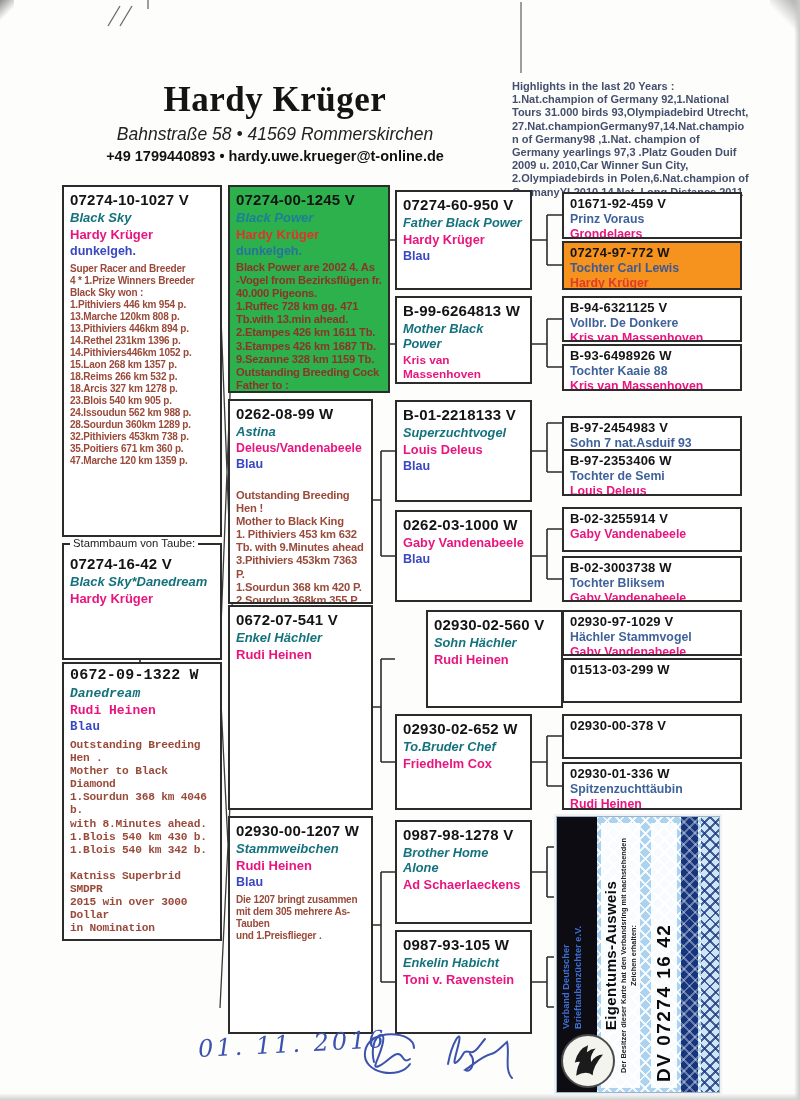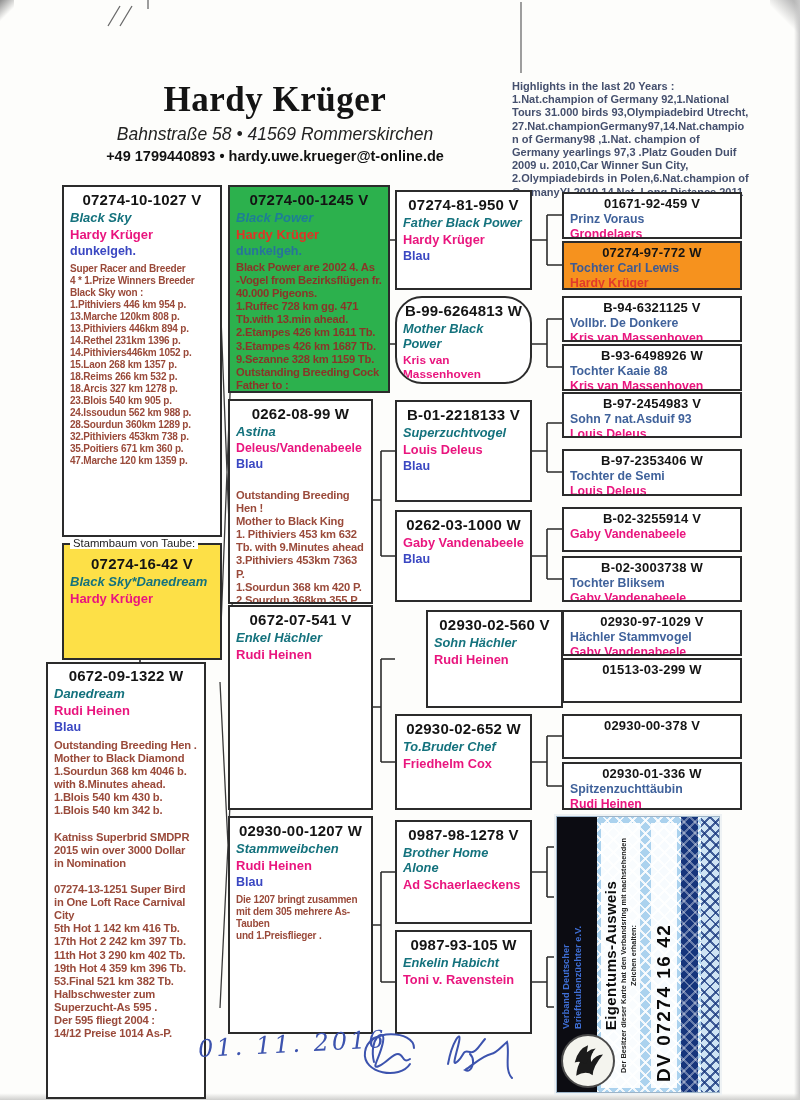--- a/index.html
+++ b/index.html
@@ -25,21 +25,21 @@
     font-size:35px; color:#141414; letter-spacing:0.5px; }
   .header .addr { font-style:italic; font-size:17.5px; color:#232323; margin-top:4px; }
   .header .contact { font-weight:700; font-size:14.5px; color:#111; margin-top:3px; }
   .highlights { position:absolute; left:512px; top:80px; width:276px;
     font-size:11px; font-weight:600; color:#45506e; line-height:1.2;
     white-space:pre-line; }
 
   
   .pbox { position:absolute; background:#fff; border:2px solid #2b2b2b;
     padding:4px 6px; overflow:hidden; z-index:2; }
-  .ring   { font-size:15px; font-weight:700; color:#141414; letter-spacing:0.2px;text-align:center; }
+  .ring   { font-size:15px; font-weight:700; color:#141414; letter-spacing:0.2px; }
   .bname  { font-size:13px; font-weight:700; font-style:italic; color:#14727d; margin-top:2px; }
   .breeder{ font-size:13px; font-weight:700; color:#e9157e; margin-top:2px; }
   .bcolor { font-size:12.5px; font-weight:700; color:#3a47c2; margin-top:2px; }
   .notes  { font-size:10px; font-weight:700; color:#9a4a3a; margin-top:5px;
     line-height:1.2; white-space:pre-line; letter-spacing:-0.2px; }
 
   .col3 .bname, .col3 .breeder { font-size:12.8px; }
 
   .small { padding:2px 6px; }
   .small .ring { font-size:13px; font-weight:600; }
@@ -51,21 +51,21 @@
   .green .breeder { color:#df3426; }
   .green .bcolor { color:#28739b; }
   .green .notes { color:#8a3528; }
 
   .orange { background:#f6921e; }
   .orange .bname { color:#3e5a93; }
   .orange .breeder { color:#e23a2a; }
 
   
   .subject { position:absolute; left:62px; top:543px; width:160px; height:117px;
-    border:2px solid #2b2b2b; background:#fde047; padding:10px 6px 4px; z-index:2; }
+    border:2px solid #2b2b2b; background:#ffffff; padding:10px 6px 4px; z-index:2; }
   .subject .legend { position:absolute; top:-8px; left:6px; background:#fff;
     padding:0 3px; font-size:11.3px; font-weight:400; color:#222; }
 
   
   svg.wires { position:absolute; left:0; top:0; z-index:1; }
 
   
   .stamp { position:absolute; left:556px; top:816px; width:164px; height:277px;
     display:flex; z-index:3; border:1px solid #9db4c8; background:#b9dcf2;
     box-shadow:0 0 0 2px #eef2f4; }
@@ -184,21 +184,21 @@
 47.Marche 120 km 1359 p.</div>
 </div>
 
 <div class="subject">
   <div class="legend">Stammbaum von Taube:</div>
   <div class="ring">07274-16-42 V</div>
   <div class="bname">Black Sky*Danedream</div>
   <div class="breeder">Hardy Krüger</div>
 </div>
 
-<div class="pbox" style="left:46px; top:662px; width:160px; height:437px; padding-top:3px;">
+<div class="pbox" style="left:62px; top:662px; width:160px; height:279px; padding-top:3px;font-family:Liberation Mono, monospace;">
   <div class="ring">0672-09-1322 W</div>
   <div class="bname">Danedream</div>
   <div class="breeder">Rudi Heinen</div>
   <div class="bcolor">Blau</div>
   <div class="notes" style="font-size:11.2px; line-height:1.17;">Outstanding Breeding Hen .
 Mother to Black Diamond
 1.Sourdun 368 km 4046 b.
 with 8.Minutes ahead.
 1.Blois 540 km 430 b.
 1.Blois 540 km 342 b.
@@ -266,26 +266,26 @@
   <div class="bname">Stammweibchen</div>
   <div class="breeder">Rudi Heinen</div>
   <div class="bcolor">Blau</div>
   <div class="notes">Die 1207 bringt zusammen
 mit dem 305 mehrere As-
 Tauben
 und 1.Preisflieger .</div>
 </div>
 
 <div class="pbox col3" style="left:395px; top:190px; width:137px; height:100px;">
-  <div class="ring">07274-81-950 V</div>
+  <div class="ring">07274-60-950 V</div>
   <div class="bname">Father Black Power</div>
   <div class="breeder">Hardy Krüger</div>
   <div class="bcolor">Blau</div>
 </div>
-<div class="pbox col3" style="left:395px; top:296px; width:137px; height:88px;border-radius:27px;">
+<div class="pbox col3" style="left:395px; top:296px; width:137px; height:88px;">
   <div class="ring">B-99-6264813 W</div>
   <div class="bname">Mother Black Power</div>
   <div class="breeder" style="font-size:11.8px;">Kris van Massenhoven</div>
   <div class="bcolor">dunkelgeh.</div>
 </div>
 <div class="pbox col3" style="left:395px; top:400px; width:137px; height:102px;">
   <div class="ring">B-01-2218133 V</div>
   <div class="bname">Superzuchtvogel</div>
   <div class="breeder">Louis Deleus</div>
   <div class="bcolor">Blau</div>
@@ -329,21 +329,21 @@
 <div class="pbox small" style="left:562px; top:296px; width:180px; height:46px;">
   <div class="ring">B-94-6321125 V</div>
   <div class="bname">Vollbr.  De Donkere</div>
   <div class="breeder">Kris van Massenhoven</div>
 </div>
 <div class="pbox small" style="left:562px; top:344px; width:180px; height:47px;">
   <div class="ring">B-93-6498926 W</div>
   <div class="bname">Tochter Kaaie 88</div>
   <div class="breeder">Kris van Massenhoven</div>
 </div>
-<div class="pbox small" style="left:562px; top:392px; width:180px; height:46px;">
+<div class="pbox small" style="left:562px; top:416px; width:180px; height:46px;">
   <div class="ring">B-97-2454983 V</div>
   <div class="bname">Sohn 7 nat.Asduif 93</div>
   <div class="breeder">Louis Deleus</div>
 </div>
 <div class="pbox small" style="left:562px; top:449px; width:180px; height:47px;">
   <div class="ring">B-97-2353406 W</div>
   <div class="bname">Tochter de Semi</div>
   <div class="breeder">Louis Deleus</div>
 </div>
 <div class="pbox small" style="left:562px; top:507px; width:180px; height:45px;">

